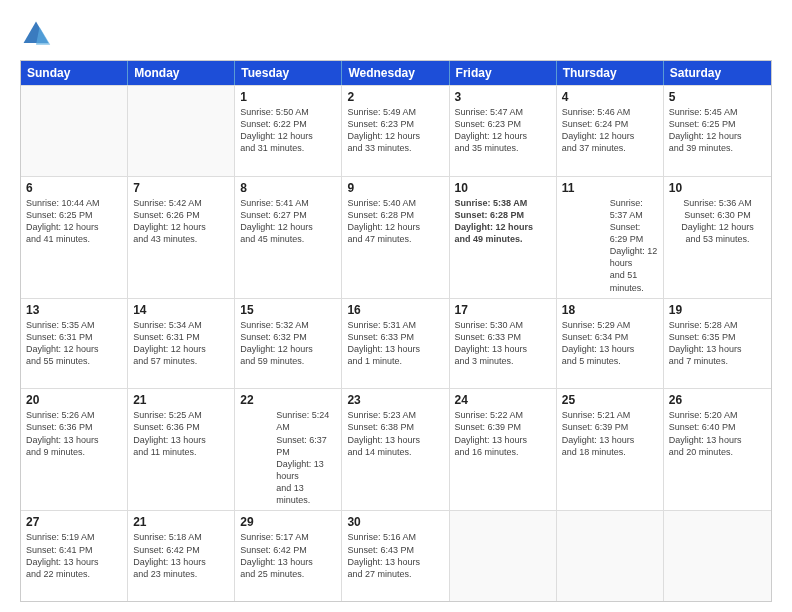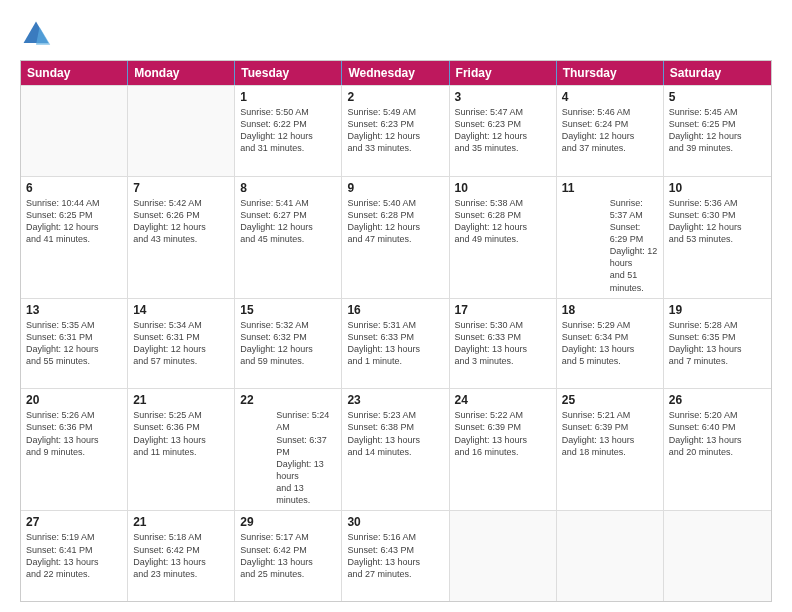--- a/index.html
+++ b/index.html
@@ -55,21 +55,21 @@
     }
     .calendar {
       flex: 1;
       display: flex;
       flex-direction: column;
       border: 1px solid #ccc;
     }
     .cal-header {
       display: grid;
       grid-template-columns: repeat(7, 1fr);
-      background: #be185d;
+      background: #1d4ed8;
     }
     .cal-header-cell {
       color: #fff;
       font-size: 12px;
       font-weight: bold;
       padding: 5px 6px;
       text-align: left;
       border-right: 1px solid #5a9bd4;
     }
     .cal-header-cell:last-child { border-right: none; }
@@ -202,35 +202,35 @@
           </div>
           <div class="cal-cell">
             <div class="day-num">9</div>
             <div class="cell-text" style="white-space: pre-line;">Sunrise: 5:40 AM
 Sunset: 6:28 PM
 Daylight: 12 hours
 and 47 minutes.</div>
           </div>
           <div class="cal-cell">
             <div class="day-num">10</div>
-            <div class="cell-text" style="white-space: pre-line;">Sunrise: 5:38 AM
+            <div class="cell-text" style="white-space: pre-line; font-weight: bold;">Sunrise: 5:38 AM
 Sunset: 6:28 PM
 Daylight: 12 hours
 and 49 minutes.</div>
           </div>
           <div class="cal-cell">
             <div class="day-num">11</div>
             <div class="cell-text" style="white-space: pre-line; margin-left: 48px;">Sunrise: 5:37 AM
 Sunset: 6:29 PM
 Daylight: 12 hours
 and 51 minutes.</div>
           </div>
           <div class="cal-cell">
             <div class="day-num">10</div>
-            <div class="cell-text" style="white-space: pre-line;">Sunrise: 5:36 AM
+            <div class="cell-text" style="white-space: pre-line; text-align: center;">Sunrise: 5:36 AM
 Sunset: 6:30 PM
 Daylight: 12 hours
 and 53 minutes.</div>
           </div>
         </div>
         <div class="cal-row">
           <div class="cal-cell">
             <div class="day-num">13</div>
             <div class="cell-text" style="white-space: pre-line;">Sunrise: 5:35 AM
 Sunset: 6:31 PM

